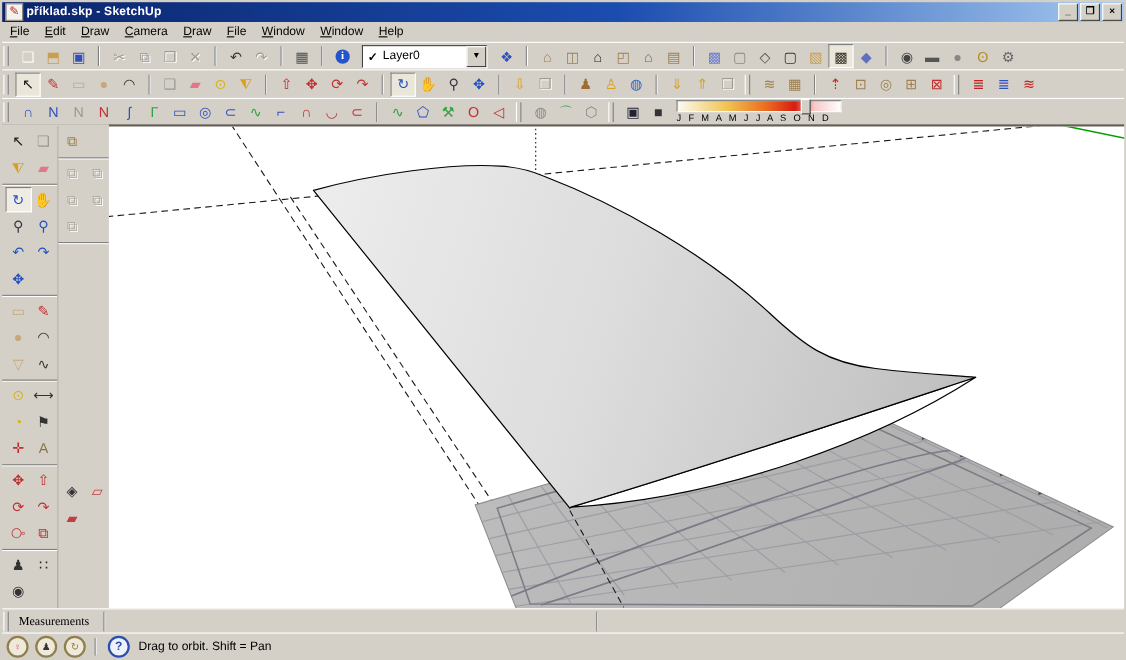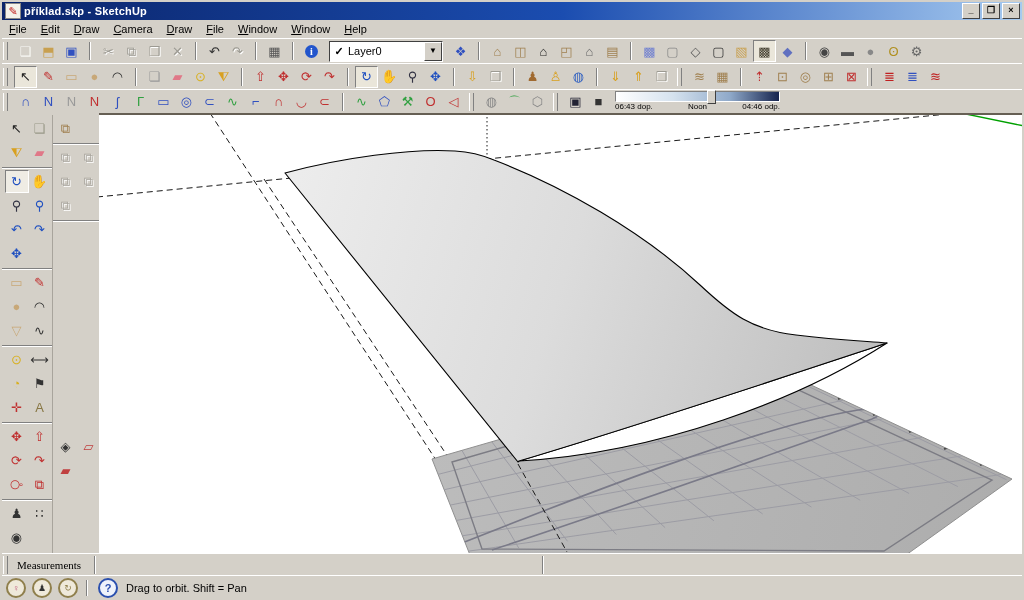--- a/index.html
+++ b/index.html
@@ -437,29 +437,25 @@
     </span>
   <span class="tgrip"></span>
   <span class="tgroup">
       <span class="tbtn" title="shadow-settings">
         <span class="glyph" style="color: rgb(34, 34, 51);">▣</span>
       </span>
       <span class="tbtn" title="shadow-toggle">
         <span class="glyph" style="color: rgb(51, 51, 51);">■</span>
       </span>
     </span>
-  <div class="shadow-strip" style="width:165px">
-    <div class="slider-track time">
-      <span class="slider-thumb" style="left:56%"></span>
+  <div class="shadow-strip">
+    <div class="slider-track months">
+      <span class="slider-thumb" style="left:76%"></span>
     </div>
-    <div class="slider-labels">
-      <span>06:43 dop.</span>
-      <span>Noon</span>
-      <span>04:46 odp.</span>
-    </div>
+    <div class="months-label">J F M A M J J A S O N D</div>
   </div>
 </div>
 
 <div class="main">
   <div class="palette">
     <div class="palcol palcol1">
       <div class="palgroup">
           <span class="pbtn" title="select">
             <span class="glyph" style="color: rgb(34, 34, 34);">↖</span>
           </span>

